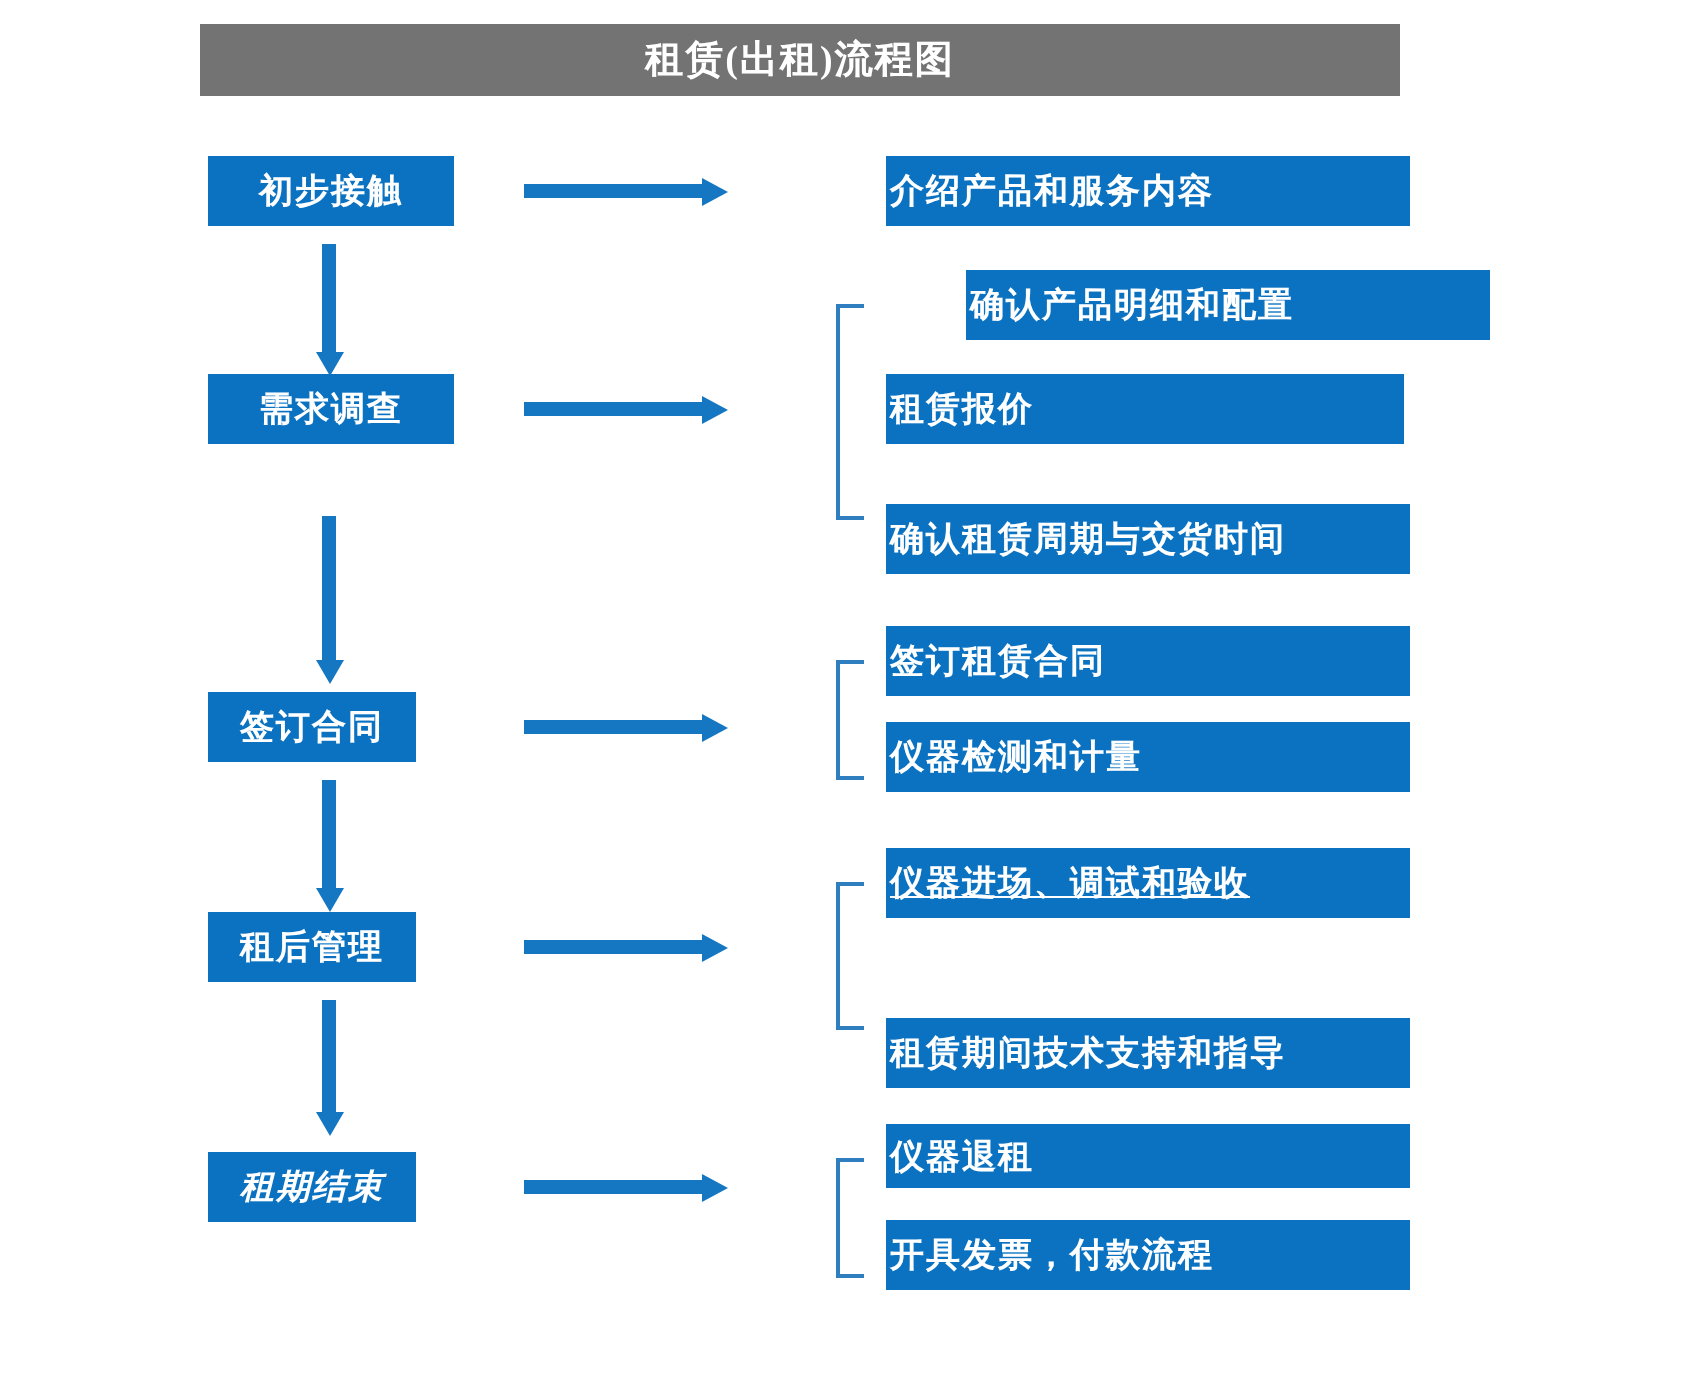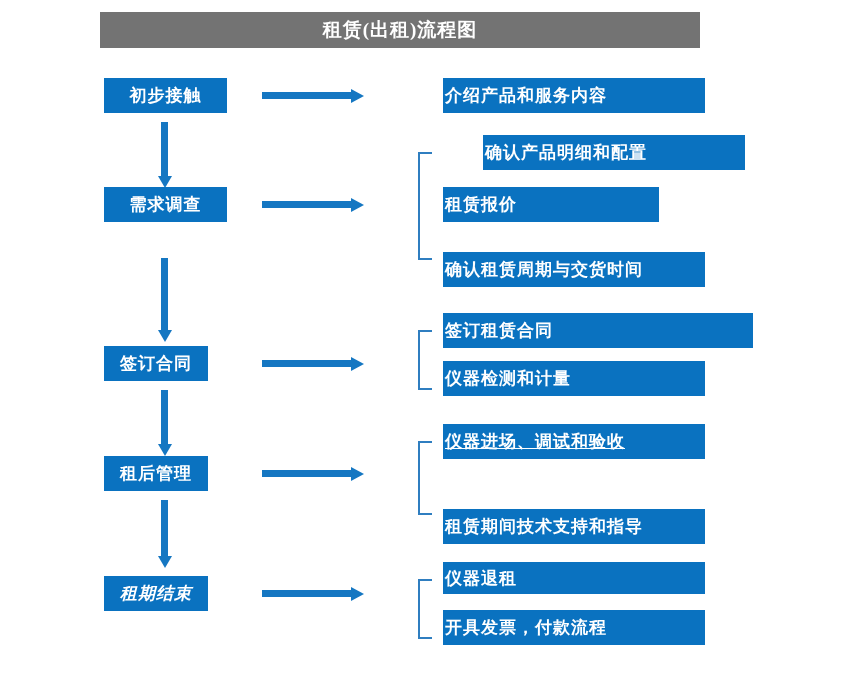--- a/index.html
+++ b/index.html
@@ -125,33 +125,33 @@
   <div class="arrow-v" style="left:161px; top:122px; height:55px;"></div>
 
   <div class="box box-left" style="left:104px; top:187px; width:123px; height:35px;">需求调查</div>
 
   <div class="arrow-h" style="left:262px; top:201px; width:90px;"></div>
 
   <div class="bracket" style="left:418px; top:152px; height:108px;"></div>
 
   <div class="box box-right" style="left:443px; top:135px; width:262px; height:35px;margin-left:40px;">确认产品明细和配置</div>
 
-  <div class="box box-right" style="left:443px; top:187px; width:216px; height:35px;">租赁报价</div>
+  <div class="box box-right" style="left:443px; top:187px; width:259px; height:35px;">租赁报价</div>
 
   <div class="box box-right" style="left:443px; top:252px; width:262px; height:35px;">确认租赁周期与交货时间</div>
 
   <div class="arrow-v" style="left:161px; top:258px; height:73px;"></div>
 
   <div class="box box-left" style="left:104px; top:346px; width:104px; height:35px;font-family:Liberation Serif, serif;">签订合同</div>
 
   <div class="arrow-h" style="left:262px; top:360px; width:90px;"></div>
 
   <div class="bracket" style="left:418px; top:330px; height:60px;"></div>
 
-  <div class="box box-right" style="left:443px; top:313px; width:310px; height:35px;">签订租赁合同</div>
+  <div class="box box-right" style="left:443px; top:313px; width:262px; height:35px;">签订租赁合同</div>
 
   <div class="box box-right" style="left:443px; top:361px; width:262px; height:35px;">仪器检测和计量</div>
 
   <div class="arrow-v" style="left:161px; top:390px; height:55px;"></div>
 
   <div class="box box-left" style="left:104px; top:456px; width:104px; height:35px;">租后管理</div>
 
   <div class="arrow-h" style="left:262px; top:470px; width:90px;"></div>
 
   <div class="bracket" style="left:418px; top:441px; height:74px;"></div>

